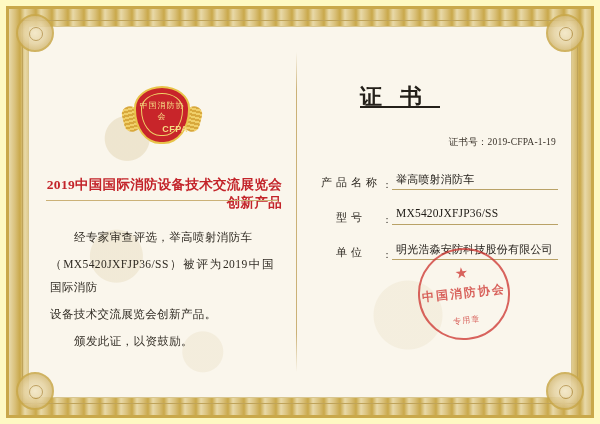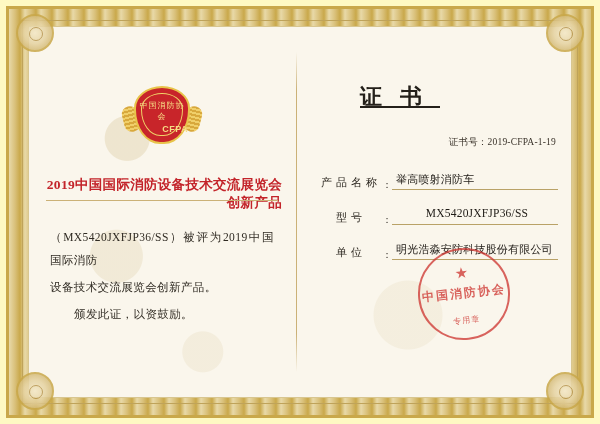--- a/index.html
+++ b/index.html
@@ -269,21 +269,20 @@
     font-size: 11px;
     letter-spacing: .2px;
     color: #1f1b16;
     min-height: 15px;
     white-space: nowrap;
     overflow: hidden;
   }
   .field-value.mono {
     font-family: "Liberation Serif", serif;
     font-size: 11.5px;
-    text-align: center;
   }
 
   
   .seal {
     position: absolute;
     right: 52px;
     top: 208px;
     width: 88px;
     height: 88px;
     border: 2.5px solid #cf3a35;
@@ -353,20 +352,21 @@
           <div class="top-chars">中国消防协会</div>
           <div class="cfpa">CFPA</div>
         </div>
       </div>
     </div>
 
     <div class="award-title">2019中国国际消防设备技术交流展览会创新产品</div>
     <div class="award-underline"></div>
 
     <div class="body-text">
+      <p class="indent">经专家审查评选，举高喷射消防车</p>
       <p>（MX5420JXFJP36/SS）被评为2019中国国际消防</p>
       <p>设备技术交流展览会创新产品。</p>
       <p class="indent">颁发此证，以资鼓励。</p>
     </div>
   </div>
 
   <div class="right-panel">
 
     <div class="doc-title">证书</div>
 

